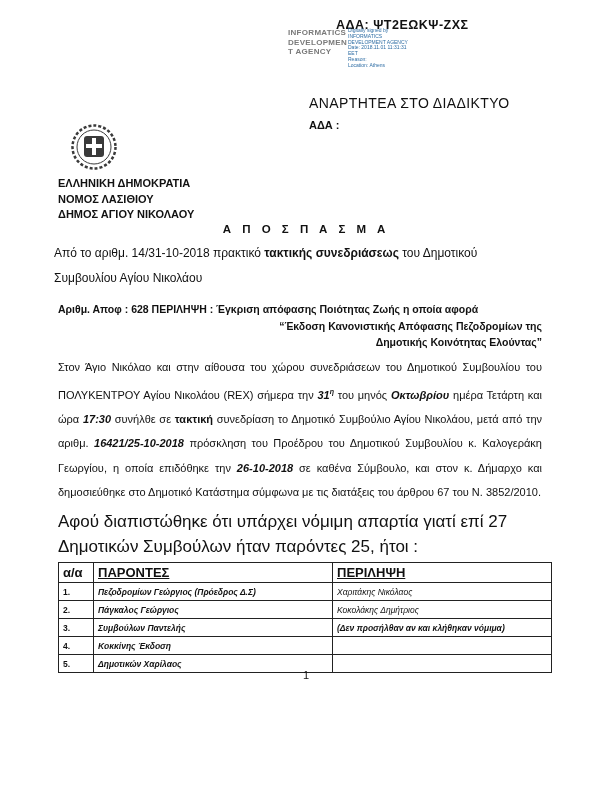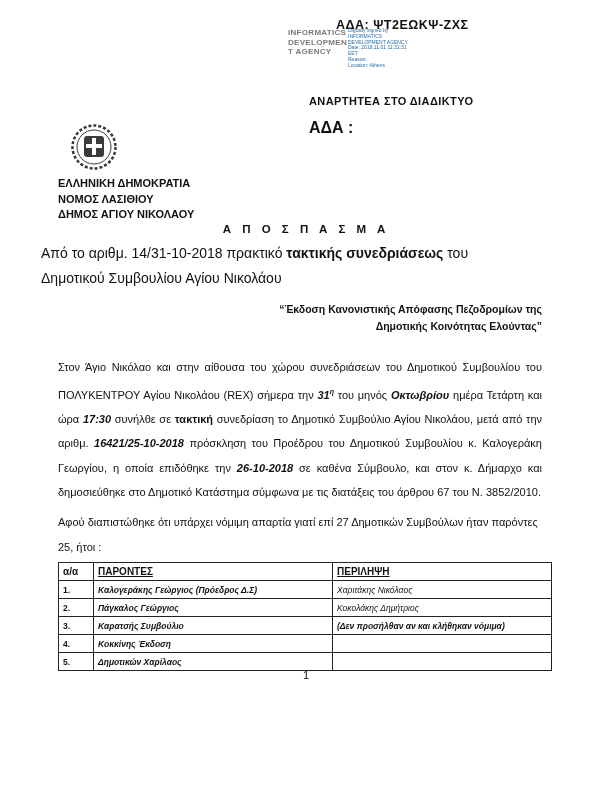--- a/index.html
+++ b/index.html
@@ -13,42 +13,42 @@
   .i  { font-style:italic; }
   .bi { font-weight:bold; font-style:italic; }
   .u  { text-decoration:underline; }
 
   .ada-top { left:336px; top:5px; font-size:12.5px; font-weight:bold; letter-spacing:0.5px; }
 
   .stamp { left:288px; top:15px; display:flex; }
   .agency { color:#7a7a7a; font-size:8px; font-weight:bold; line-height:9.5px; letter-spacing:0.3px; width:60px; }
   .sig { color:#2e6da4; font-size:5px; line-height:5.8px; width:70px; }
 
-  .anartitea { left:309px; top:82px; font-size:11px; font-weight:bold; letter-spacing:0.4px; }
-  .ada-label { left:309px; top:106px; font-size:16px; font-weight:bold; }
+  .anartitea { left:309px; top:82px; font-size:14px; font-weight:normal; letter-spacing:0.4px; }
+  .ada-label { left:309px; top:106px; font-size:11px; font-weight:bold; }
 
   .emblem { left:70px; top:110px; width:48px; height:48px; }
 
   .org { left:58px; top:163px; font-size:11px; font-weight:bold; line-height:15.5px; }
 
   .title { left:0; right:0; top:210px; text-align:center; font-size:11.5px; font-weight:bold; letter-spacing:4px; }
 
-  .intro { left:41px; top:228px; width:484px; font-size:14px; line-height:25px; margin:0; }
+  .intro { left:54px; top:228px; width:484px; font-size:12px; line-height:25px; margin:0; }
 
   .decision { left:58px; top:288px; width:484px; font-size:10.5px; font-weight:bold; line-height:16.5px; }
   .dcenter { text-align:right; }
 
   .bodytext { left:58px; top:342px; width:484px; font-size:11px; line-height:24.5px; text-align:justify; margin:0; }
   .bodytext sup { font-size:7px; }
 
-  .quorum { left:58px; top:497px; width:484px; font-size:11px; line-height:24.5px; margin:0; }
+  .quorum { left:58px; top:497px; width:484px; font-size:17px; line-height:24.5px; margin:0; }
 
   .att { left:58px; top:549px; width:482px; border-collapse:collapse; table-layout:fixed; font-size:8.5px; }
   .att th, .att td { border:1px solid #222; padding:2px 4px; text-align:left; vertical-align:middle; height:13px; overflow:hidden; white-space:nowrap; }
-  .att th { font-size:10px; }
+  .att th { font-size:13px; }
   .cnum  { width:26px; }
   .cpres { width:230px; }
   .cabs  { width:210px; }
 
   .pageno { left:0; right:0; top:656px; text-align:center; font-size:11px; }
 </style>
 </head>
 <body>
 
 <div class="page">
@@ -88,48 +88,49 @@
     <div>ΕΛΛΗΝΙΚΗ ΔΗΜΟΚΡΑΤΙΑ</div>
     <div>ΝΟΜΟΣ ΛΑΣΙΘΙΟΥ</div>
     <div>ΔΗΜΟΣ ΑΓΙΟΥ ΝΙΚΟΛΑΟΥ</div>
   </div>
 
   <div class="abs title">Α Π Ο Σ Π Α Σ Μ Α</div>
 
   <p class="abs intro"><span>Από το αριθμ. 14/31-10-2018 πρακτικό </span><span class="b">τακτικής συνεδριάσεως</span><span> του Δημοτικού Συμβουλίου Αγίου Νικολάου</span></p>
 
   <div class="abs decision">
+    <div>Αριθμ. Αποφ : 628 ΠΕΡΙΛΗΨΗ : Έγκριση απόφασης Ποιότητας Ζωής η οποία αφορά</div>
     <div class="dcenter">“Έκδοση Κανονιστικής Απόφασης Πεζοδρομίων της</div>
     <div class="dcenter">Δημοτικής Κοινότητας Ελούντας”</div>
   </div>
 
   <p class="abs bodytext"><span>Στον Άγιο Νικόλαο και στην αίθουσα του χώρου συνεδριάσεων του Δημοτικού Συμβουλίου του ΠΟΛΥΚΕΝΤΡΟΥ Αγίου Νικολάου (REX) σήμερα την </span><span class="bi">31</span><sup class="bi">η</sup><span> του μηνός </span><span class="bi">Οκτωβρίου</span><span> ημέρα Τετάρτη και ώρα </span><span class="bi">17:30</span><span> συνήλθε σε </span><span class="b">τακτική</span><span> συνεδρίαση το Δημοτικό Συμβούλιο Αγίου Νικολάου, μετά από την αριθμ. </span><span class="bi">16421/25-10-2018</span><span> πρόσκληση του Προέδρου του Δημοτικού Συμβουλίου κ. Καλογεράκη Γεωργίου, η οποία επιδόθηκε την </span><span class="bi">26-10-2018</span><span> σε καθένα Σύμβουλο, και στον κ. Δήμαρχο και δημοσιεύθηκε στο Δημοτικό Κατάστημα σύμφωνα με τις διατάξεις του άρθρου 67 του  Ν. 3852/2010.</span></p>
 
   <p class="abs quorum">Αφού διαπιστώθηκε ότι υπάρχει νόμιμη απαρτία γιατί επί 27 Δημοτικών Συμβούλων ήταν παρόντες 25, ήτοι :</p>
 
   <table class="abs att">
     <tbody>
         <tr>
       <th class="cnum">α/α</th>
       <th class="cpres u">ΠΑΡΟΝΤΕΣ</th>
       <th class="cabs u">ΠΕΡΙΛΗΨΗ</th>
     </tr>
     <tr>
       <td class="b">1.</td>
-      <td class="bi">Καλογεράκης Γεώργιος (Πρόεδρος Δ.Σ)</td>
+      <td class="bi">Πεζοδρομίων Γεώργιος (Πρόεδρος Δ.Σ)</td>
       <td class="i">Χαριτάκης Νικόλαος</td>
     </tr>
     <tr>
       <td class="b">2.</td>
       <td class="bi">Πάγκαλος Γεώργιος</td>
       <td class="i">Κοκολάκης Δημήτριος</td>
     </tr>
     <tr>
       <td class="b">3.</td>
-      <td class="bi">Καρατσής Συμβούλιο</td>
+      <td class="bi">Συμβούλων Παντελής</td>
       <td class="bi">(Δεν προσήλθαν αν και κλήθηκαν νόμιμα)</td>
     </tr>
     <tr>
       <td class="b">4.</td>
       <td class="bi">Κοκκίνης Έκδοση</td>
       <td class="i"></td>
     </tr>
     <tr>
       <td class="b">5.</td>
       <td class="bi">Δημοτικών Χαρίλαος</td>

